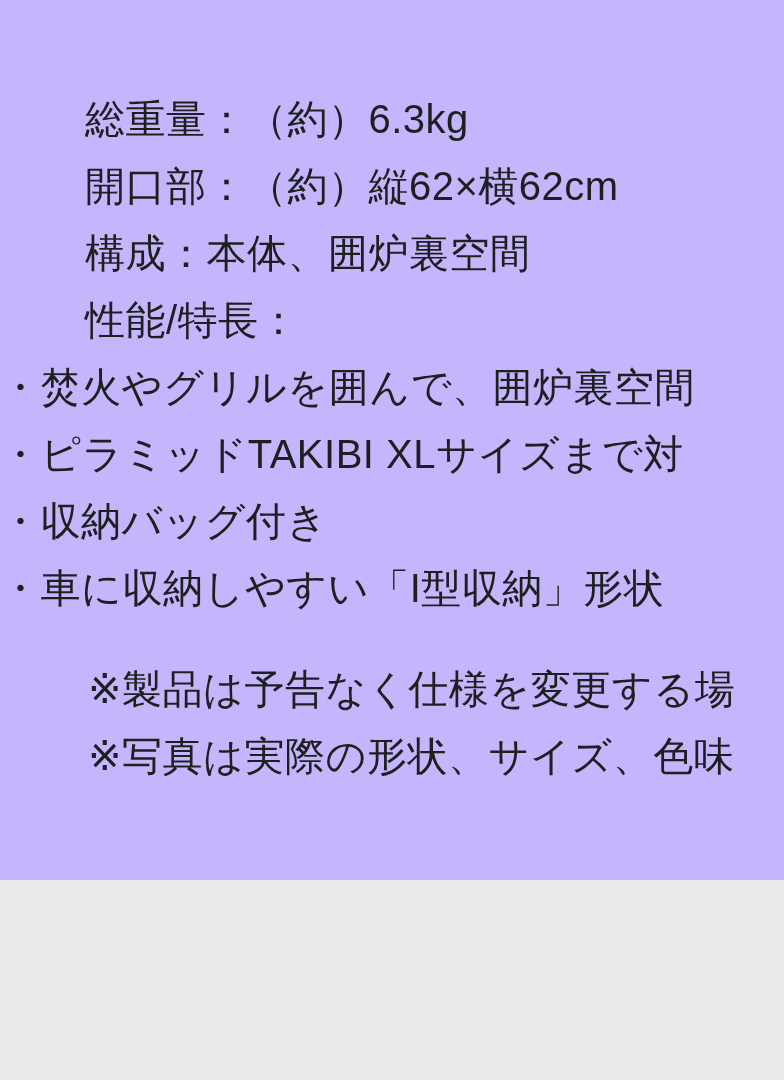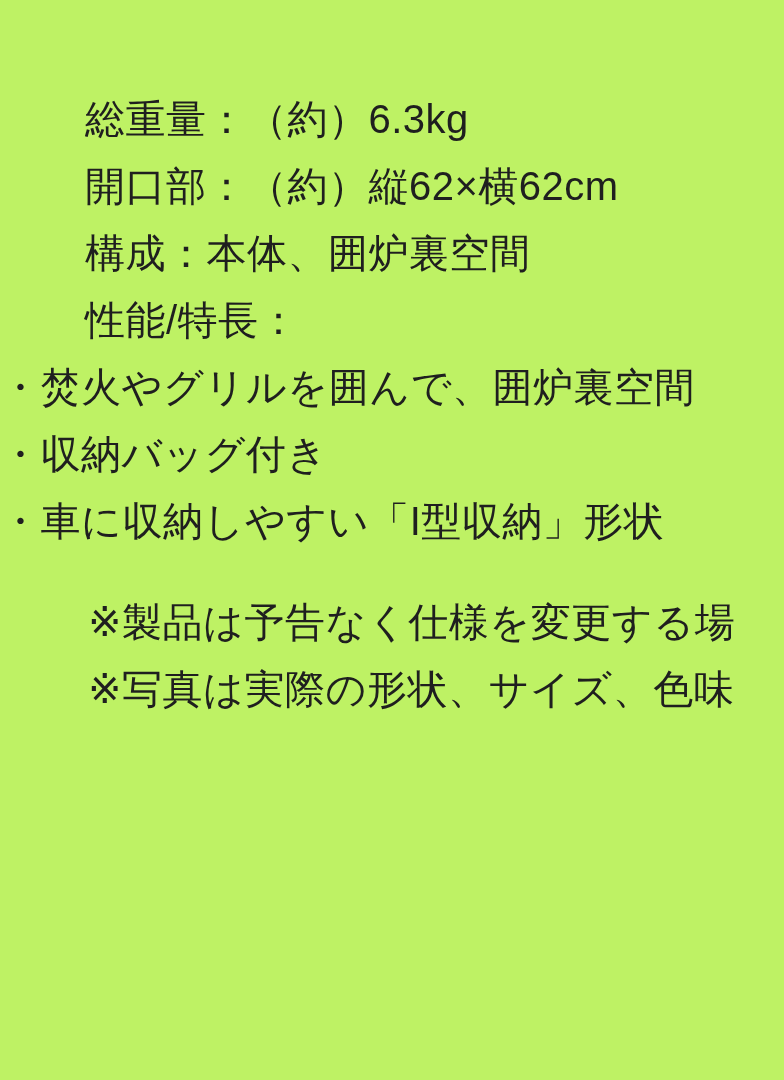--- a/index.html
+++ b/index.html
@@ -3,22 +3,22 @@
 <meta charset="utf-8">
 <style>
   html, body {
     margin: 0;
     padding: 0;
     background: #e8eaeb;
   }
   .screen {
     position: relative;
     width: 784px;
-    height: 1080px;
-    background: #bef264;
+    height: 880px;
+    background: #c4b5fd;
     overflow: hidden;
     font-family: "Liberation Sans", "DejaVu Sans", sans-serif;
     color: #1f1f1f;
   }
   .content {
     padding-top: 86px;
   }
   .spec-line, .feature-line, .note-line {
     font-size: 40px;
     line-height: 67px;
@@ -36,20 +36,21 @@
 
 <div class="screen">
   <div class="content">
 
     <div class="spec-line">総重量：（約）6.3kg</div>
     <div class="spec-line">開口部：（約）縦62×横62cm</div>
     <div class="spec-line">構成：本体、囲炉裏空間</div>
     <div class="spec-line">性能/特長：</div>
 
     <div class="feature-line">・焚火やグリルを囲んで、囲炉裏空間</div>
+    <div class="feature-line">・ピラミッドTAKIBI XLサイズまで対</div>
     <div class="feature-line">・収納バッグ付き</div>
     <div class="feature-line">・車に収納しやすい「I型収納」形状</div>
 
     <div class="notes-block">
       <div class="note-line">※製品は予告なく仕様を変更する場</div>
       <div class="note-line">※写真は実際の形状、サイズ、色味</div>
     </div>
 
   </div>
 </div>

